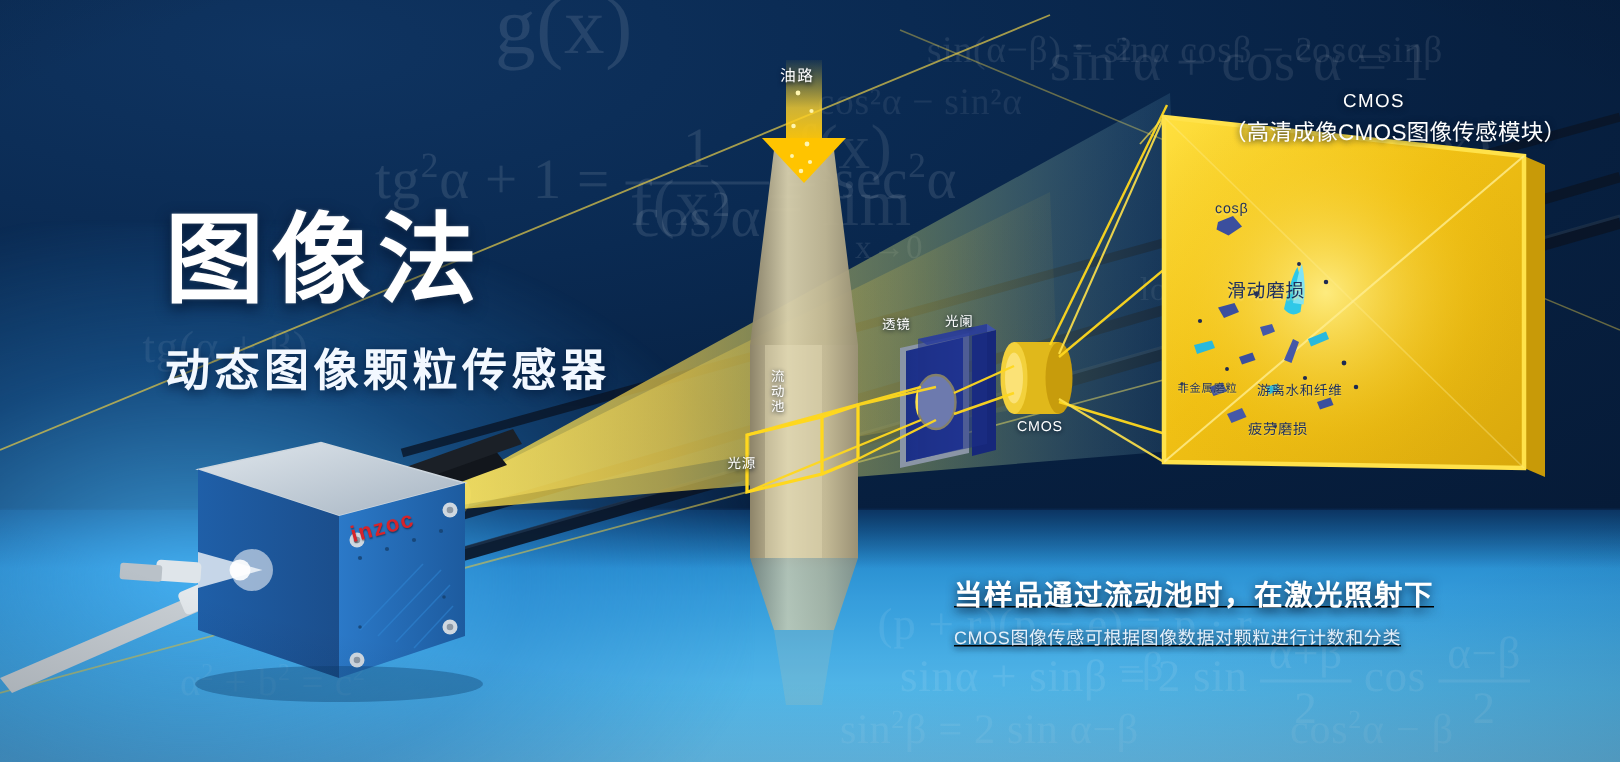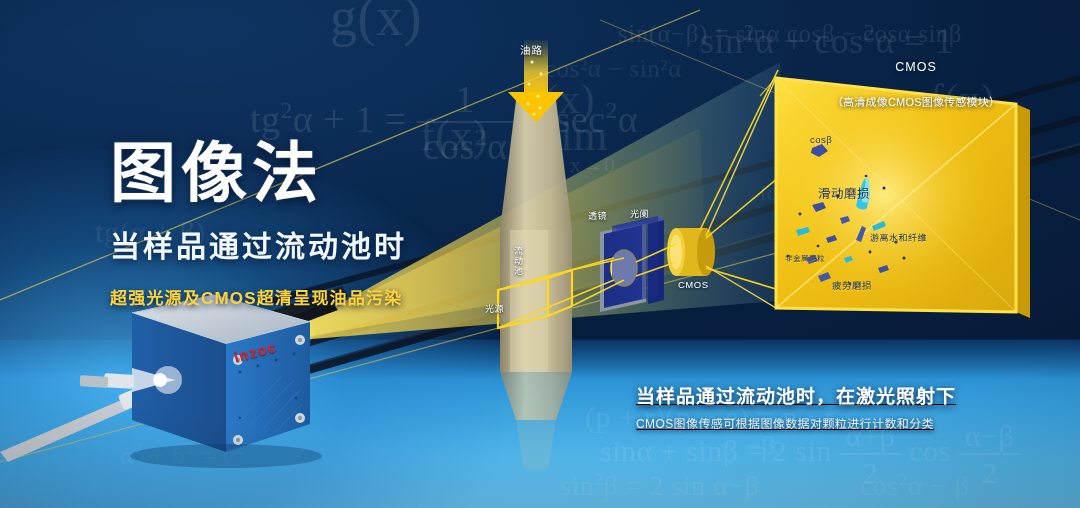--- a/index.html
+++ b/index.html
@@ -71,21 +71,21 @@
     text-shadow:0 1px 5px rgba(0,16,40,.9);}
 
   
   .lbl{position:absolute;color:#ffffff;font-size:9px;letter-spacing:.5px;z-index:25;
        text-shadow:0 1px 3px rgba(0,15,35,.95);white-space:nowrap;}
   .lbl-dark{color:#1d2f5e;text-shadow:0 1px 1px rgba(255,230,120,.6);}
 
   .cmos-title{position:absolute;z-index:26;color:#fff;text-align:center;white-space:nowrap;
               text-shadow:0 1px 4px rgba(0,15,35,.95);}
   .cmos-title .t1{font-size:12.5px;letter-spacing:1px;}
-  .cmos-title .t2{font-size:11px;letter-spacing:.2px;margin-top:19px;}
+  .cmos-title .t2{font-size:15px;letter-spacing:.2px;margin-top:2px;}
 
   .oil-label{position:absolute;left:520px;top:30px;color:#fff;font-size:10.5px;letter-spacing:1px;z-index:26;
              text-shadow:0 1px 3px rgba(0,15,35,.95);margin-top:12px;}
 </style>
 </head>
 <body>
 
 <div id="stage">
 
   <div class="bg-ground"></div>
@@ -316,21 +316,21 @@
     </g>
   </svg>
 
   <div class="cmos-title" style="left:816px;top:60px;width:200px;">
     <div class="t1">CMOS</div>
     <div class="t2">（高清成像CMOS图像传感模块）</div>
   </div>
 
   <div class="lbl lbl-dark" style="left:810px;top:134px;font-size:9.5px;">cosβ</div>
   <div class="lbl lbl-dark" style="left:818px;top:183px;font-size:12.5px;">滑动磨损</div>
-  <div class="lbl lbl-dark" style="left:838px;top:231px;font-size:9px;margin-left:32px;">游离水和纤维</div>
+  <div class="lbl lbl-dark" style="left:838px;top:253px;font-size:9px;">游离水和纤维</div>
   <div class="lbl lbl-dark" style="left:785px;top:252px;font-size:7.5px;">非金属磨粒</div>
   <div class="lbl lbl-dark" style="left:832px;top:278px;font-size:9.5px;">疲劳磨损</div>
 
   <svg width="1080" height="508" style="position:absolute;left:0;top:0;">
 
     <polygon points="0,452 126,398 136,406 8,462" fill="#c9cfd4"></polygon>
     <rect x="120" y="390" width="26" height="16" rx="3" fill="#e3e8ec" transform="rotate(-23 133 398)"></rect>
     <rect x="142" y="381" width="14" height="18" rx="2" fill="#9aa3ab" transform="rotate(-23 149 390)"></rect>
 
     <polygon points="248,330 330,300 338,310 256,340" fill="#12161c"></polygon>
@@ -385,22 +385,21 @@
 
   <div class="oil-label">油路</div>
   <div class="lbl" style="left:441px;top:302px;margin-left:44px;">光源</div>
   <div class="lbl" style="left:512px;top:246px;writing-mode:vertical-rl;text-orientation:upright;letter-spacing:1px;">流动池</div>
   <div class="lbl" style="left:588px;top:209px;">透镜</div>
   <div class="lbl" style="left:630px;top:207px;">光阑</div>
   <div class="lbl" style="left:678px;top:279px;font-size:9.5px;">CMOS</div>
 
   <div class="title-block">
     <div class="main-title">图像法</div>
-    <div class="sub-title">当样品通过流动池时</div>
-    <div class="tag-line">超强光源及CMOS超清呈现油品污染</div>
+    <div class="sub-title">动态图像颗粒传感器</div>
   </div>
 
   <div class="caption">
     <div class="caption-main">当样品通过流动池时，在激光照射下</div>
     <div class="caption-sub">CMOS图像传感可根据图像数据对颗粒进行计数和分类</div>
   </div>
 
   <div class="bg-vignette"></div>
 </div>
 

